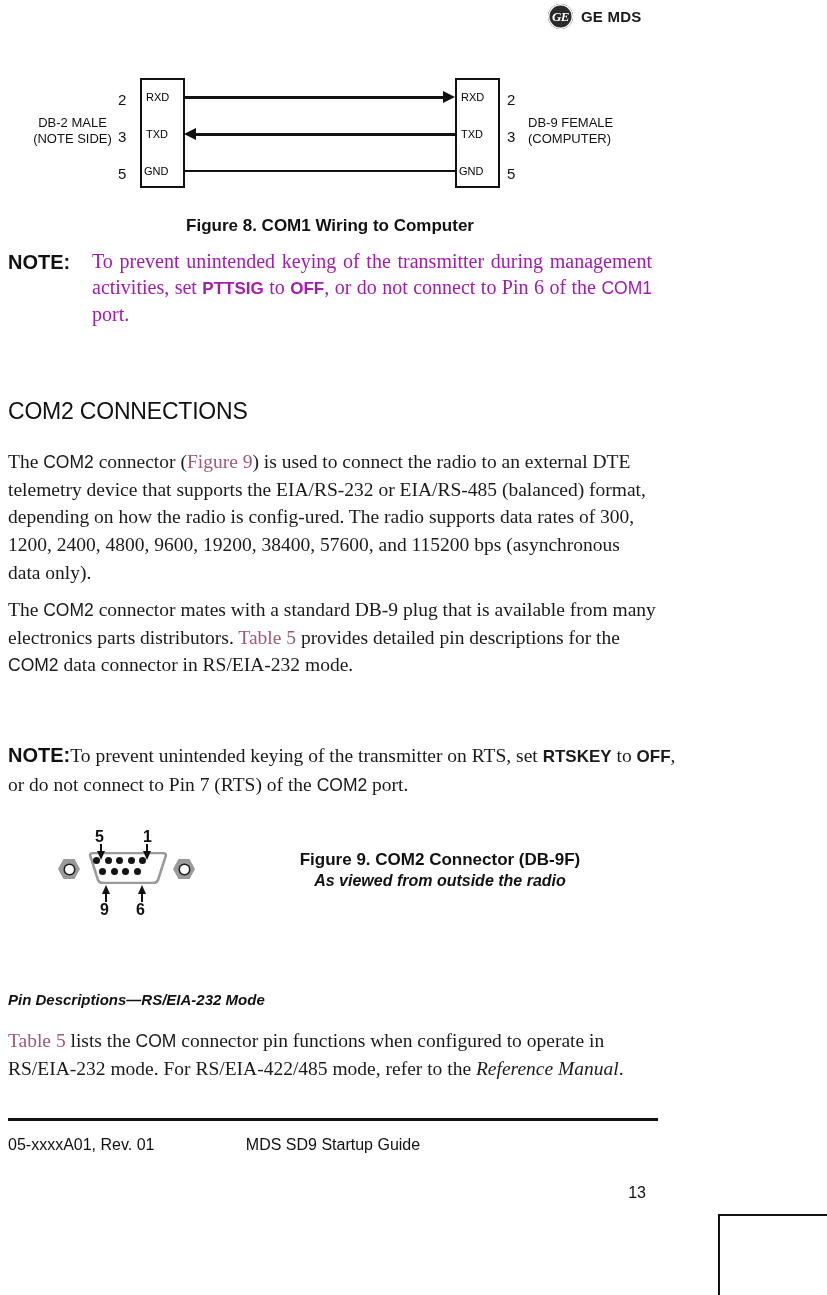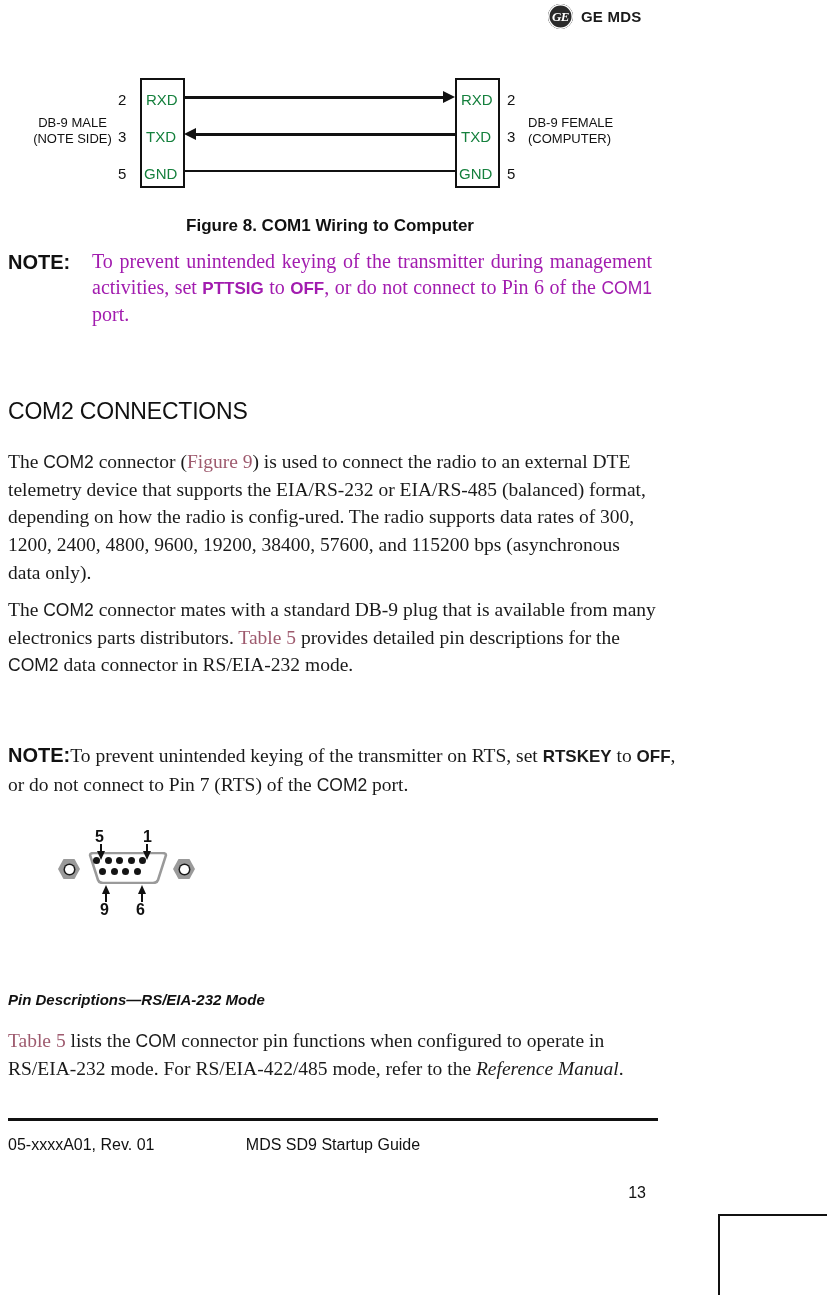--- a/index.html
+++ b/index.html
@@ -65,22 +65,22 @@
     border: 2.5px solid #111;
     box-sizing: border-box;
     background: #fff;
   }
   .conn-left  { left: 140px; top: 18px; width: 45px; height: 110px; }
   .conn-right { left: 455px; top: 18px; width: 45px; height: 110px; }
 
   .sig-label {
     position: absolute;
     font-family: "Liberation Sans", sans-serif;
-    font-size: 15px;
-    color: #15803d;
+    font-size: 11px;
+    color: #000000;
     line-height: 1;
     white-space: nowrap;
   }
   .pin-num {
     position: absolute;
     font-family: "Liberation Sans", sans-serif;
     font-size: 15px;
     color: #111;
     line-height: 1;
   }
@@ -385,21 +385,21 @@
 
   <div class="wire" style="left:185px; top:36px; width:265px;"></div>
   <div class="arrow arrow-right" style="left:443px; top:31px;"></div>
 
   <div class="wire" style="left:196px; top:73px; width:259px;"></div>
   <div class="arrow arrow-left" style="left:184px; top:68px;"></div>
 
   <div class="wire wire-thin" style="left:185px; top:110px; width:270px;"></div>
 
   <div class="side-label side-label-left">
-    <div>DB-9 MALE</div>
+    <div>DB-2 MALE</div>
     <div>(NOTE SIDE)</div>
   </div>
   <div class="side-label side-label-right">
     <div>DB-9 FEMALE</div>
     <div>(COMPUTER)</div>
   </div>
 </div>
 
 <div class="fig-caption fig8-caption">Figure 8. COM1 Wiring to Computer</div>
 
@@ -460,20 +460,24 @@
 
     <div class="db9-arrow db9-arrow-up" style="left:46.5px; top:57px;"></div>
     <div class="db9-stem" style="left:50px; top:66px; height:8px;"></div>
     <div class="db9-num" style="left:45px; top:73px;">9</div>
 
     <div class="db9-arrow db9-arrow-up" style="left:82.5px; top:57px;"></div>
     <div class="db9-stem" style="left:86px; top:66px; height:8px;"></div>
     <div class="db9-num" style="left:81px; top:73px;">6</div>
   </div>
 
+  <div class="fig9-caption">
+    <div class="line1">Figure 9. COM2 Connector (DB-9F)</div>
+    <div class="line2">As viewed from outside the radio</div>
+  </div>
 </div>
 
 <div class="h3-head" style="top:991px;">Pin Descriptions—RS/EIA-232 Mode</div>
 
 <div class="para" style="top:1027px; width:648px;">
   <span class="link">Table 5</span><span> lists the </span><span class="mono-term">COM</span><span> connector pin functions when configured to operate in RS/EIA-232 mode. For RS/EIA-422/485 mode, refer to the </span><span class="ital">Reference Manual</span><span>.</span>
 </div>
 
 <div class="footer-rule"></div>
 <div class="footer">

